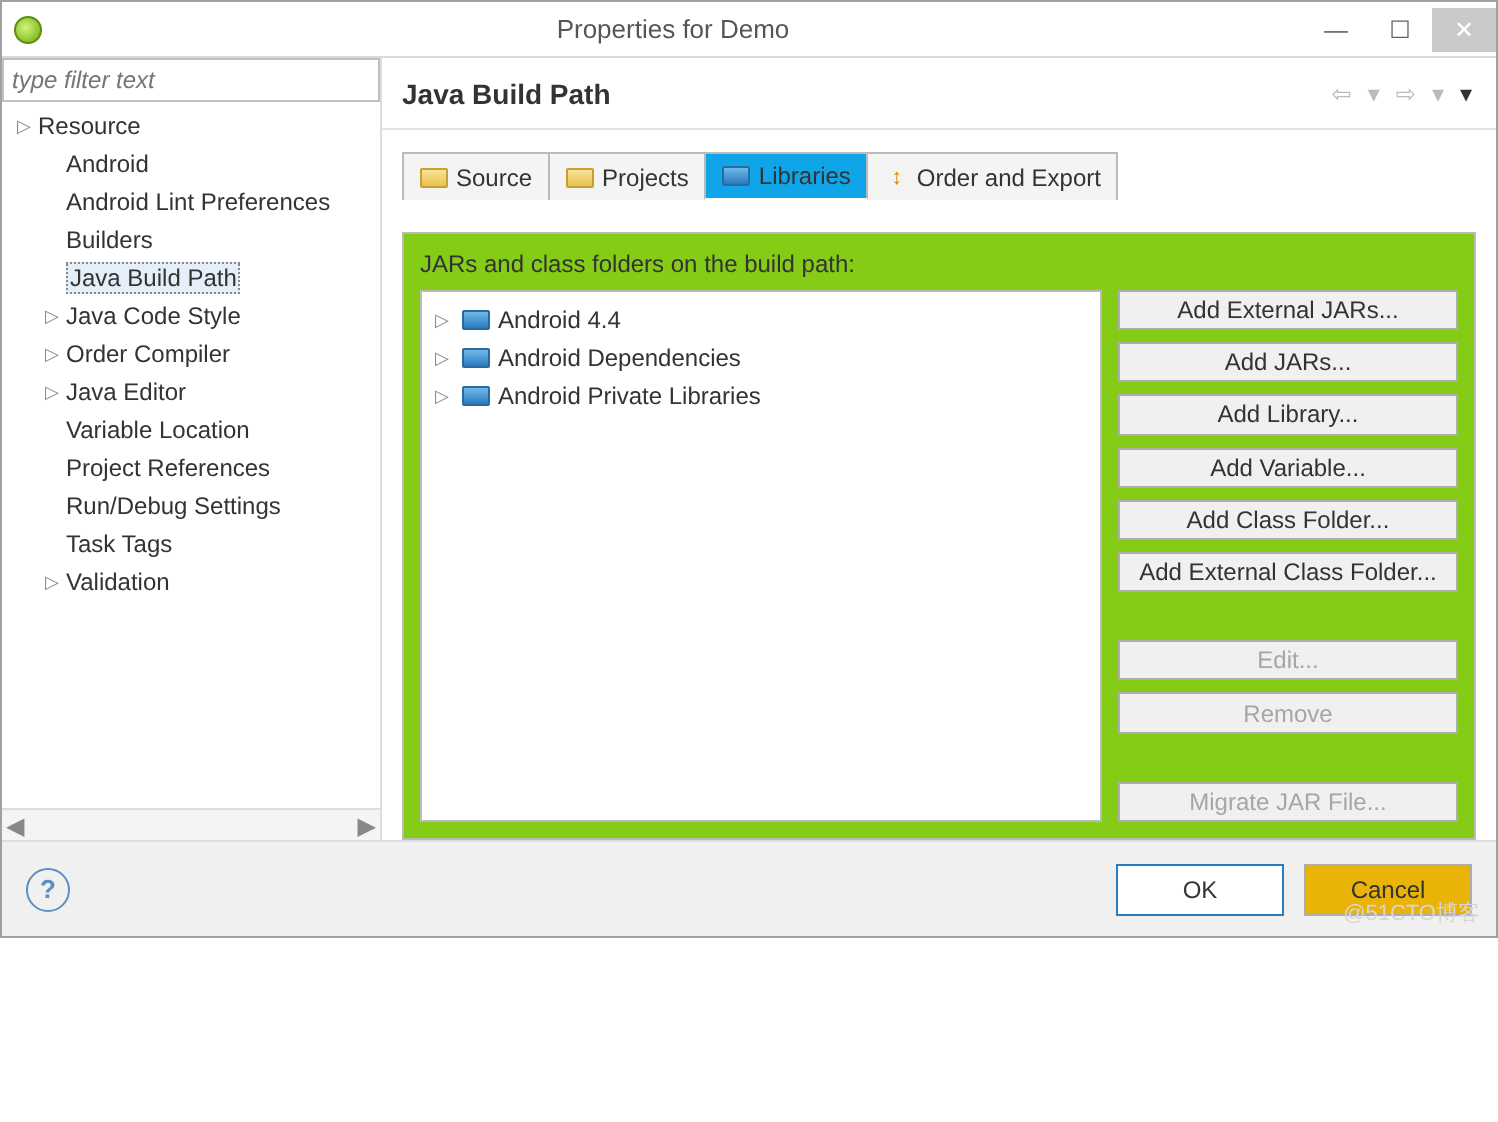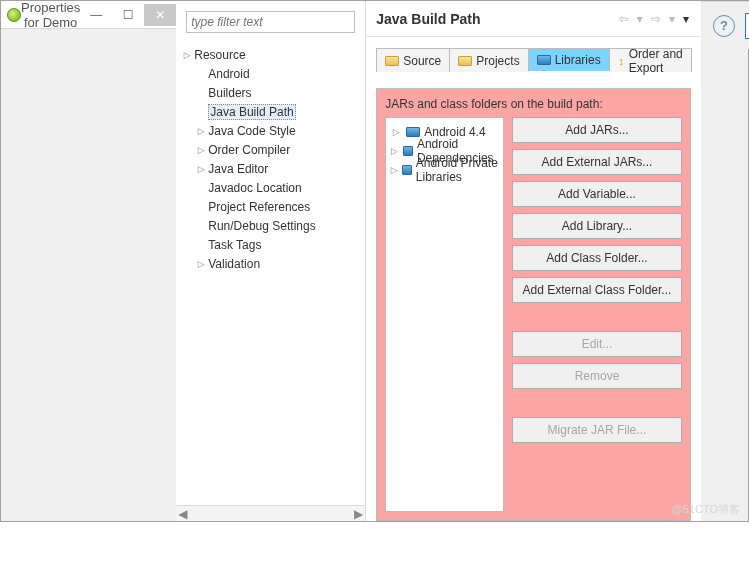--- a/index.html
+++ b/index.html
@@ -1,47 +1,47 @@
 <!DOCTYPE html>
 <html><head>
 <meta charset="utf-8">
 <style>
 * { box-sizing: border-box; font-family: "Segoe UI", Tahoma, sans-serif; font-size: 12px; }
 html, body { margin: 0; padding: 0; width: 749px; height: 561px; background: #fff; }
-.window { width: 749px; height: 522px; border: 1px solid #a0a0a0; display: flex; flex-direction: row; background: #f0f0f0; }
+.window { width: 749px; height: 469px; border: 1px solid #a0a0a0; display: flex; flex-direction: column; background: #f0f0f0; }
 .titlebar { height: 28px; background: #fff; display: flex; align-items: center; border-bottom: 1px solid #d9d9d9; }
 .titlebar-icon { width: 14px; height: 14px; margin-left: 6px; border-radius: 50%; background: radial-gradient(circle at 40% 40%, #cff47a, #6fa80e); border: 1px solid #5e9008; }
 .titlebar-title { flex: 1; text-align: center; color: #555; font-size: 13px; }
 .winbtns { display: flex; }
 .winbtn { width: 32px; height: 22px; display: flex; align-items: center; justify-content: center; color: #666; }
 .winbtn.close { background: #c9c9c9; color: #fff; }
 .body { flex: 1; display: flex; min-height: 0; }
 .left { width: 190px; border-right: 1px solid #ddd; display: flex; flex-direction: column; background: #fff; }
-.filter { margin: 10px; }
+.filter { margin: 0; }
 .filter input { width: 100%; height: 22px; border: 1px solid #bfbfbf; padding: 2px 4px; color: #888; font-style: italic; }
 .tree { flex: 1; overflow: hidden; padding: 2px 0 2px 2px; }
 .tree-item { display: flex; align-items: center; height: 19px; padding-left: 2px; color: #333; white-space: nowrap; }
 .tree-item .arrow { width: 14px; text-align: center; color: #888; font-size: 9px; }
 .tree-item .arrow.empty { visibility: hidden; }
 .tree-item.child { padding-left: 16px; }
 .tree-item.selected span.lbl { background: #e5effa; border: 1px dotted #888; padding: 0 1px; }
 .hscroll { height: 16px; border-top: 1px solid #ddd; background: #f4f4f4; display: flex; align-items: center; justify-content: space-between; padding: 0 2px; color: #888; font-size: 9px; }
 .right { flex: 1; display: flex; flex-direction: column; background: #fff; min-width: 0; }
 .header { height: 36px; display: flex; align-items: center; justify-content: space-between; padding: 0 10px; border-bottom: 1px solid #e4e4e4; }
 .header h1 { margin: 0; font-size: 14px; font-weight: bold; color: #333; }
 .header .navbtns { display: flex; gap: 4px; color: #bbb; font-size: 11px; }
 .navbtn { padding: 0 2px; }
 .content { flex: 1; display: flex; flex-direction: column; padding: 10px 10px 0 10px; min-height: 0; gap: 17px; }
 .tabs { display: flex; align-items: flex-end; }
 .tab { display: flex; align-items: center; gap: 4px; height: 24px; padding: 0 8px; border: 1px solid #bbb; background: #f4f4f4; border-bottom: none; margin-right: -1px; color: #333; position: relative; top: 1px; }
-.tab.active { background: #7dd3fc; z-index: 2; border-bottom: 1px solid #fff; }
+.tab.active { background: #0ea5e9; z-index: 2; border-bottom: 1px solid #fff; }
 .folder-ico { background: linear-gradient(#f7e39a, #e8c24c); border: 1px solid #c8a030; border-radius: 1px; width: 14px; height: 10px; }
 .lib-ico { width: 14px; height: 10px; background: linear-gradient(#6fb8e8, #2a7cc0); border: 1px solid #2a6aa0; border-radius: 1px; }
 .arrow-ico { width: 12px; height: 12px; display: flex; align-items: center; justify-content: center; color: #d98a00; font-size: 11px; }
-.tabpanel { flex: 1; border: 1px solid #bbb; background: #fca5a5; display: flex; flex-direction: column; padding: 8px; min-height: 0; }
+.tabpanel { flex: 1; border: 1px solid #bbb; background: #84cc16; display: flex; flex-direction: column; padding: 8px; min-height: 0; }
 .tabpanel-label { color: #333; margin-bottom: 6px; }
 .panel-body { flex: 1; display: flex; gap: 8px; min-height: 0; }
 .listbox { flex: 1; border: 1px solid #bbb; background: #fff; padding: 4px 2px; overflow: auto; }
 .lib-item { display: flex; align-items: center; height: 19px; padding-left: 2px; color: #333; gap: 4px; }
 .lib-item .arrow { width: 12px; text-align: center; color: #888; font-size: 9px; }
 .btncol { width: 170px; display: flex; flex-direction: column; gap: 6px; }
 .btncol button { height: 26px; border: 1px solid #adadad; background: #f0f0f0; color: #333; padding: 0 6px; white-space: nowrap; }
 .btncol button:disabled { color: #a6a6a6; }
 .btncol .gap { height: 16px; }
 .footer { height: 48px; border-top: 1px solid #ddd; display: flex; align-items: center; padding: 0 12px; background: #f0f0f0; }
@@ -77,41 +77,45 @@
           <div class="tree-item">
             <span class="arrow">▷</span>
             <span class="lbl">Resource</span>
           </div>
           <div class="tree-item child">
             <span class="arrow empty">▷</span>
             <span class="lbl">Android</span>
           </div>
           <div class="tree-item child">
             <span class="arrow empty">▷</span>
+            <span class="lbl">Android Lint Preferences</span>
+          </div>
+          <div class="tree-item child">
+            <span class="arrow empty">▷</span>
             <span class="lbl">Builders</span>
           </div>
           <div class="tree-item child selected">
             <span class="arrow empty">▷</span>
             <span class="lbl">Java Build Path</span>
           </div>
           <div class="tree-item child">
             <span class="arrow">▷</span>
             <span class="lbl">Java Code Style</span>
           </div>
           <div class="tree-item child">
             <span class="arrow">▷</span>
             <span class="lbl">Order Compiler</span>
           </div>
           <div class="tree-item child">
             <span class="arrow">▷</span>
             <span class="lbl">Java Editor</span>
           </div>
           <div class="tree-item child">
             <span class="arrow empty">▷</span>
-            <span class="lbl">Javadoc Location</span>
+            <span class="lbl">Variable Location</span>
           </div>
           <div class="tree-item child">
             <span class="arrow empty">▷</span>
             <span class="lbl">Project References</span>
           </div>
           <div class="tree-item child">
             <span class="arrow empty">▷</span>
             <span class="lbl">Run/Debug Settings</span>
           </div>
           <div class="tree-item child">
@@ -175,24 +179,24 @@
                   <span class="lib-ico"></span>
                   <span>Android Dependencies</span>
                 </div>
                 <div class="lib-item">
                   <span class="arrow">▷</span>
                   <span class="lib-ico"></span>
                   <span>Android Private Libraries</span>
                 </div>
               </div>
             <div class="btncol">
+              <button>Add External JARs...</button>
               <button>Add JARs...</button>
-              <button>Add External JARs...</button>
+              <button>Add Library...</button>
               <button>Add Variable...</button>
-              <button>Add Library...</button>
               <button>Add Class Folder...</button>
               <button>Add External Class Folder...</button>
               <div class="gap"></div>
               <button disabled="">Edit...</button>
               <button disabled="">Remove</button>
               <div class="gap"></div>
               <button disabled="">Migrate JAR File...</button>
             </div>
           </div>
         </div>

